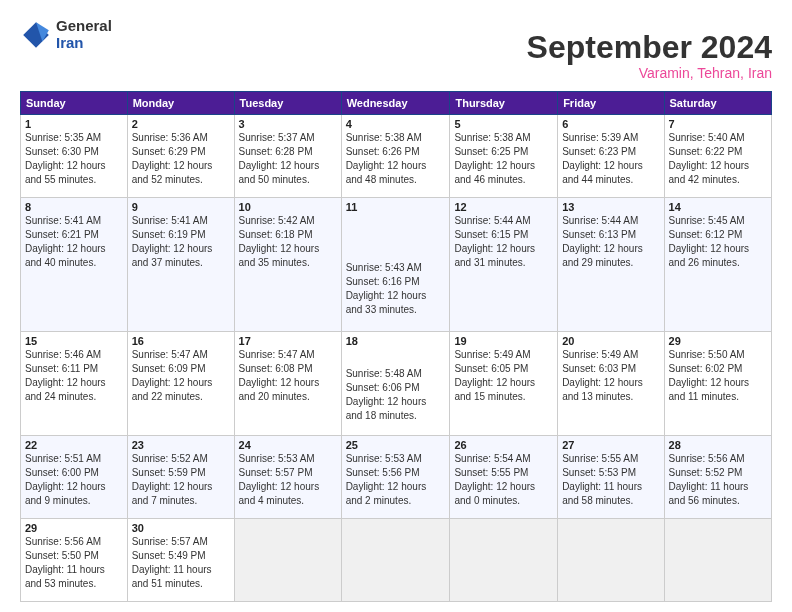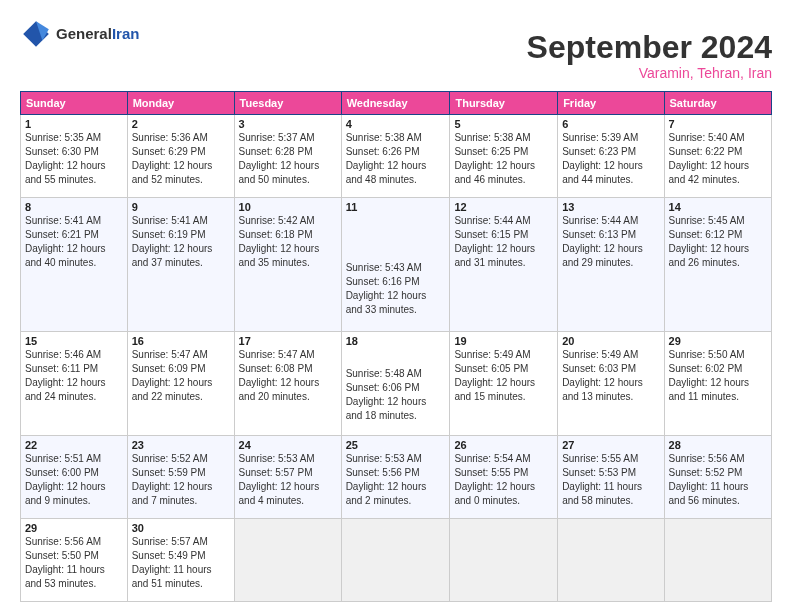--- a/index.html
+++ b/index.html
@@ -23,20 +23,21 @@
       align-items: flex-start;
       margin-bottom: 10px;
     }
     .logo {
       display: flex;
       align-items: center;
       gap: 4px;
     }
     .logo-text {
       display: flex;
+      flex-direction: column;
       line-height: 1.1;
     }
     .logo-general {
       font-size: 15px;
       font-weight: bold;
       color: #333;
     }
     .logo-blue {
       font-size: 15px;
       font-weight: bold;
@@ -60,21 +61,21 @@
       font-size: 14px;
       color: #ec4899;
     }
     .calendar {
       flex: 1;
       border-collapse: collapse;
       width: 100%;
       font-size: 9.5px;
     }
     .calendar th {
-      background: #ec4899;
+      background: #4c1d95;
       color: #fff;
       text-align: left;
       padding: 5px 5px;
       font-size: 11px;
       font-weight: bold;
       border: 1px solid #1a4488;
     }
     .calendar td {
       vertical-align: top;
       border: 1px solid #ccc;

